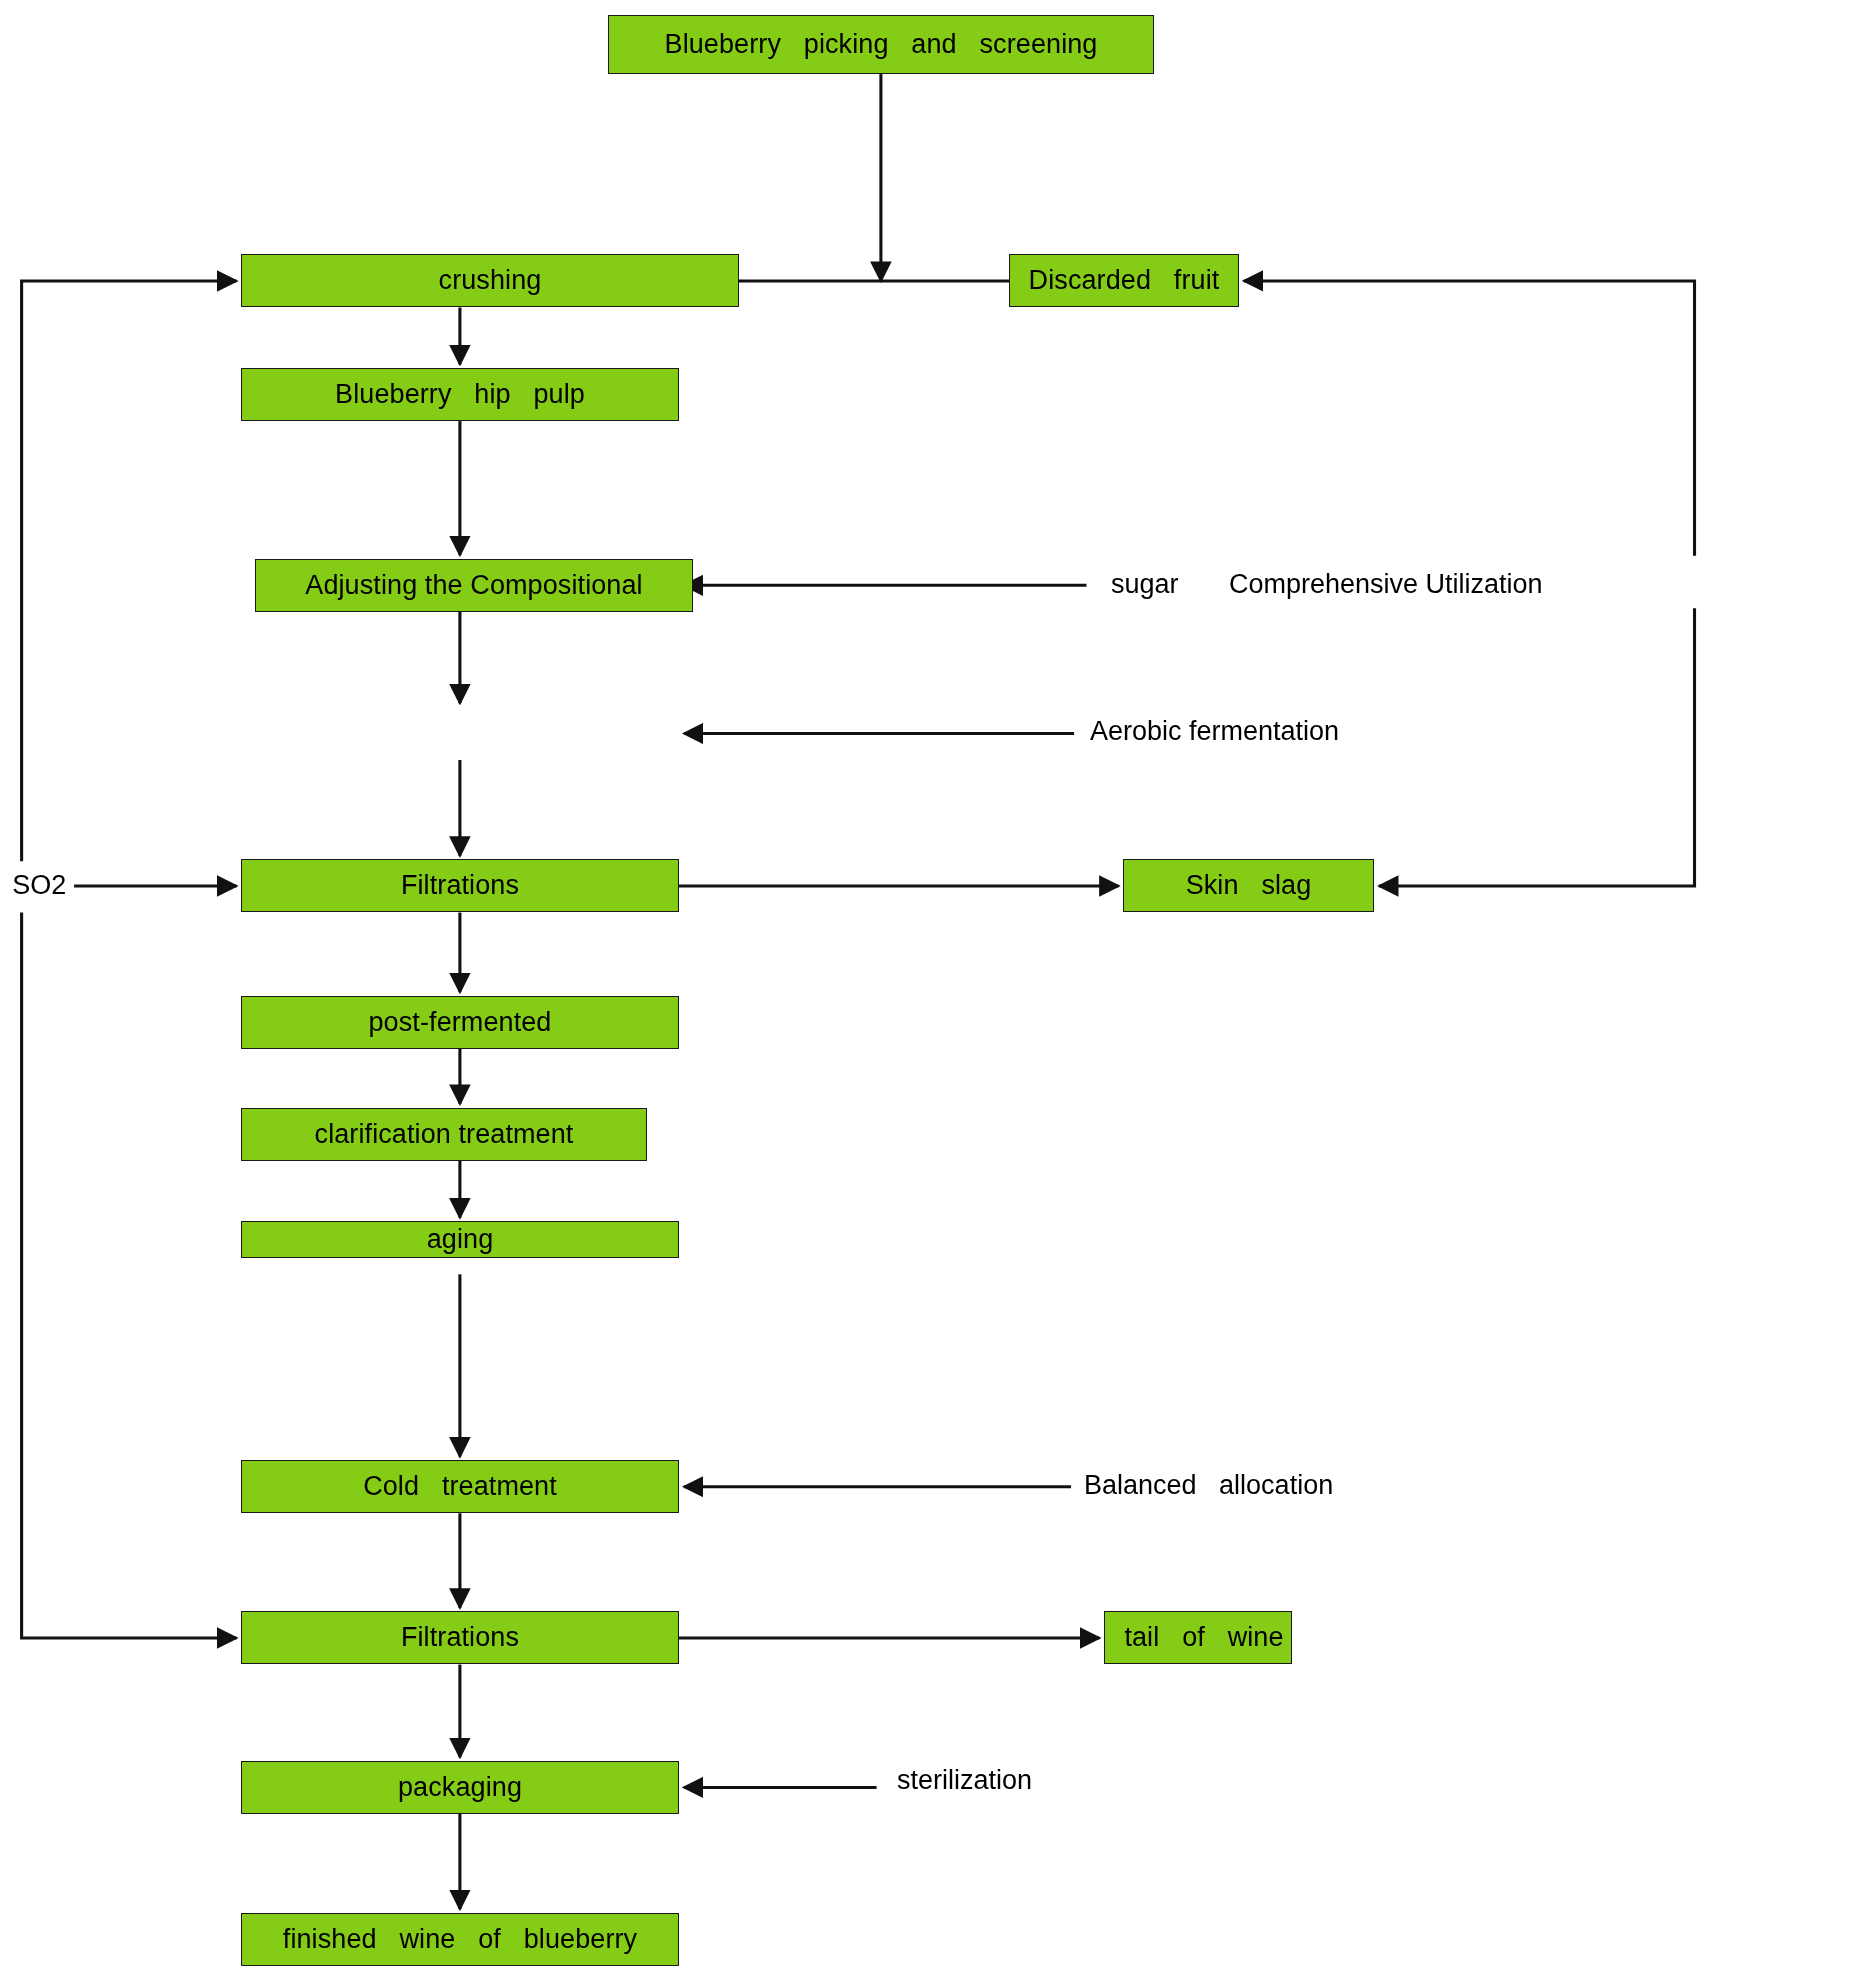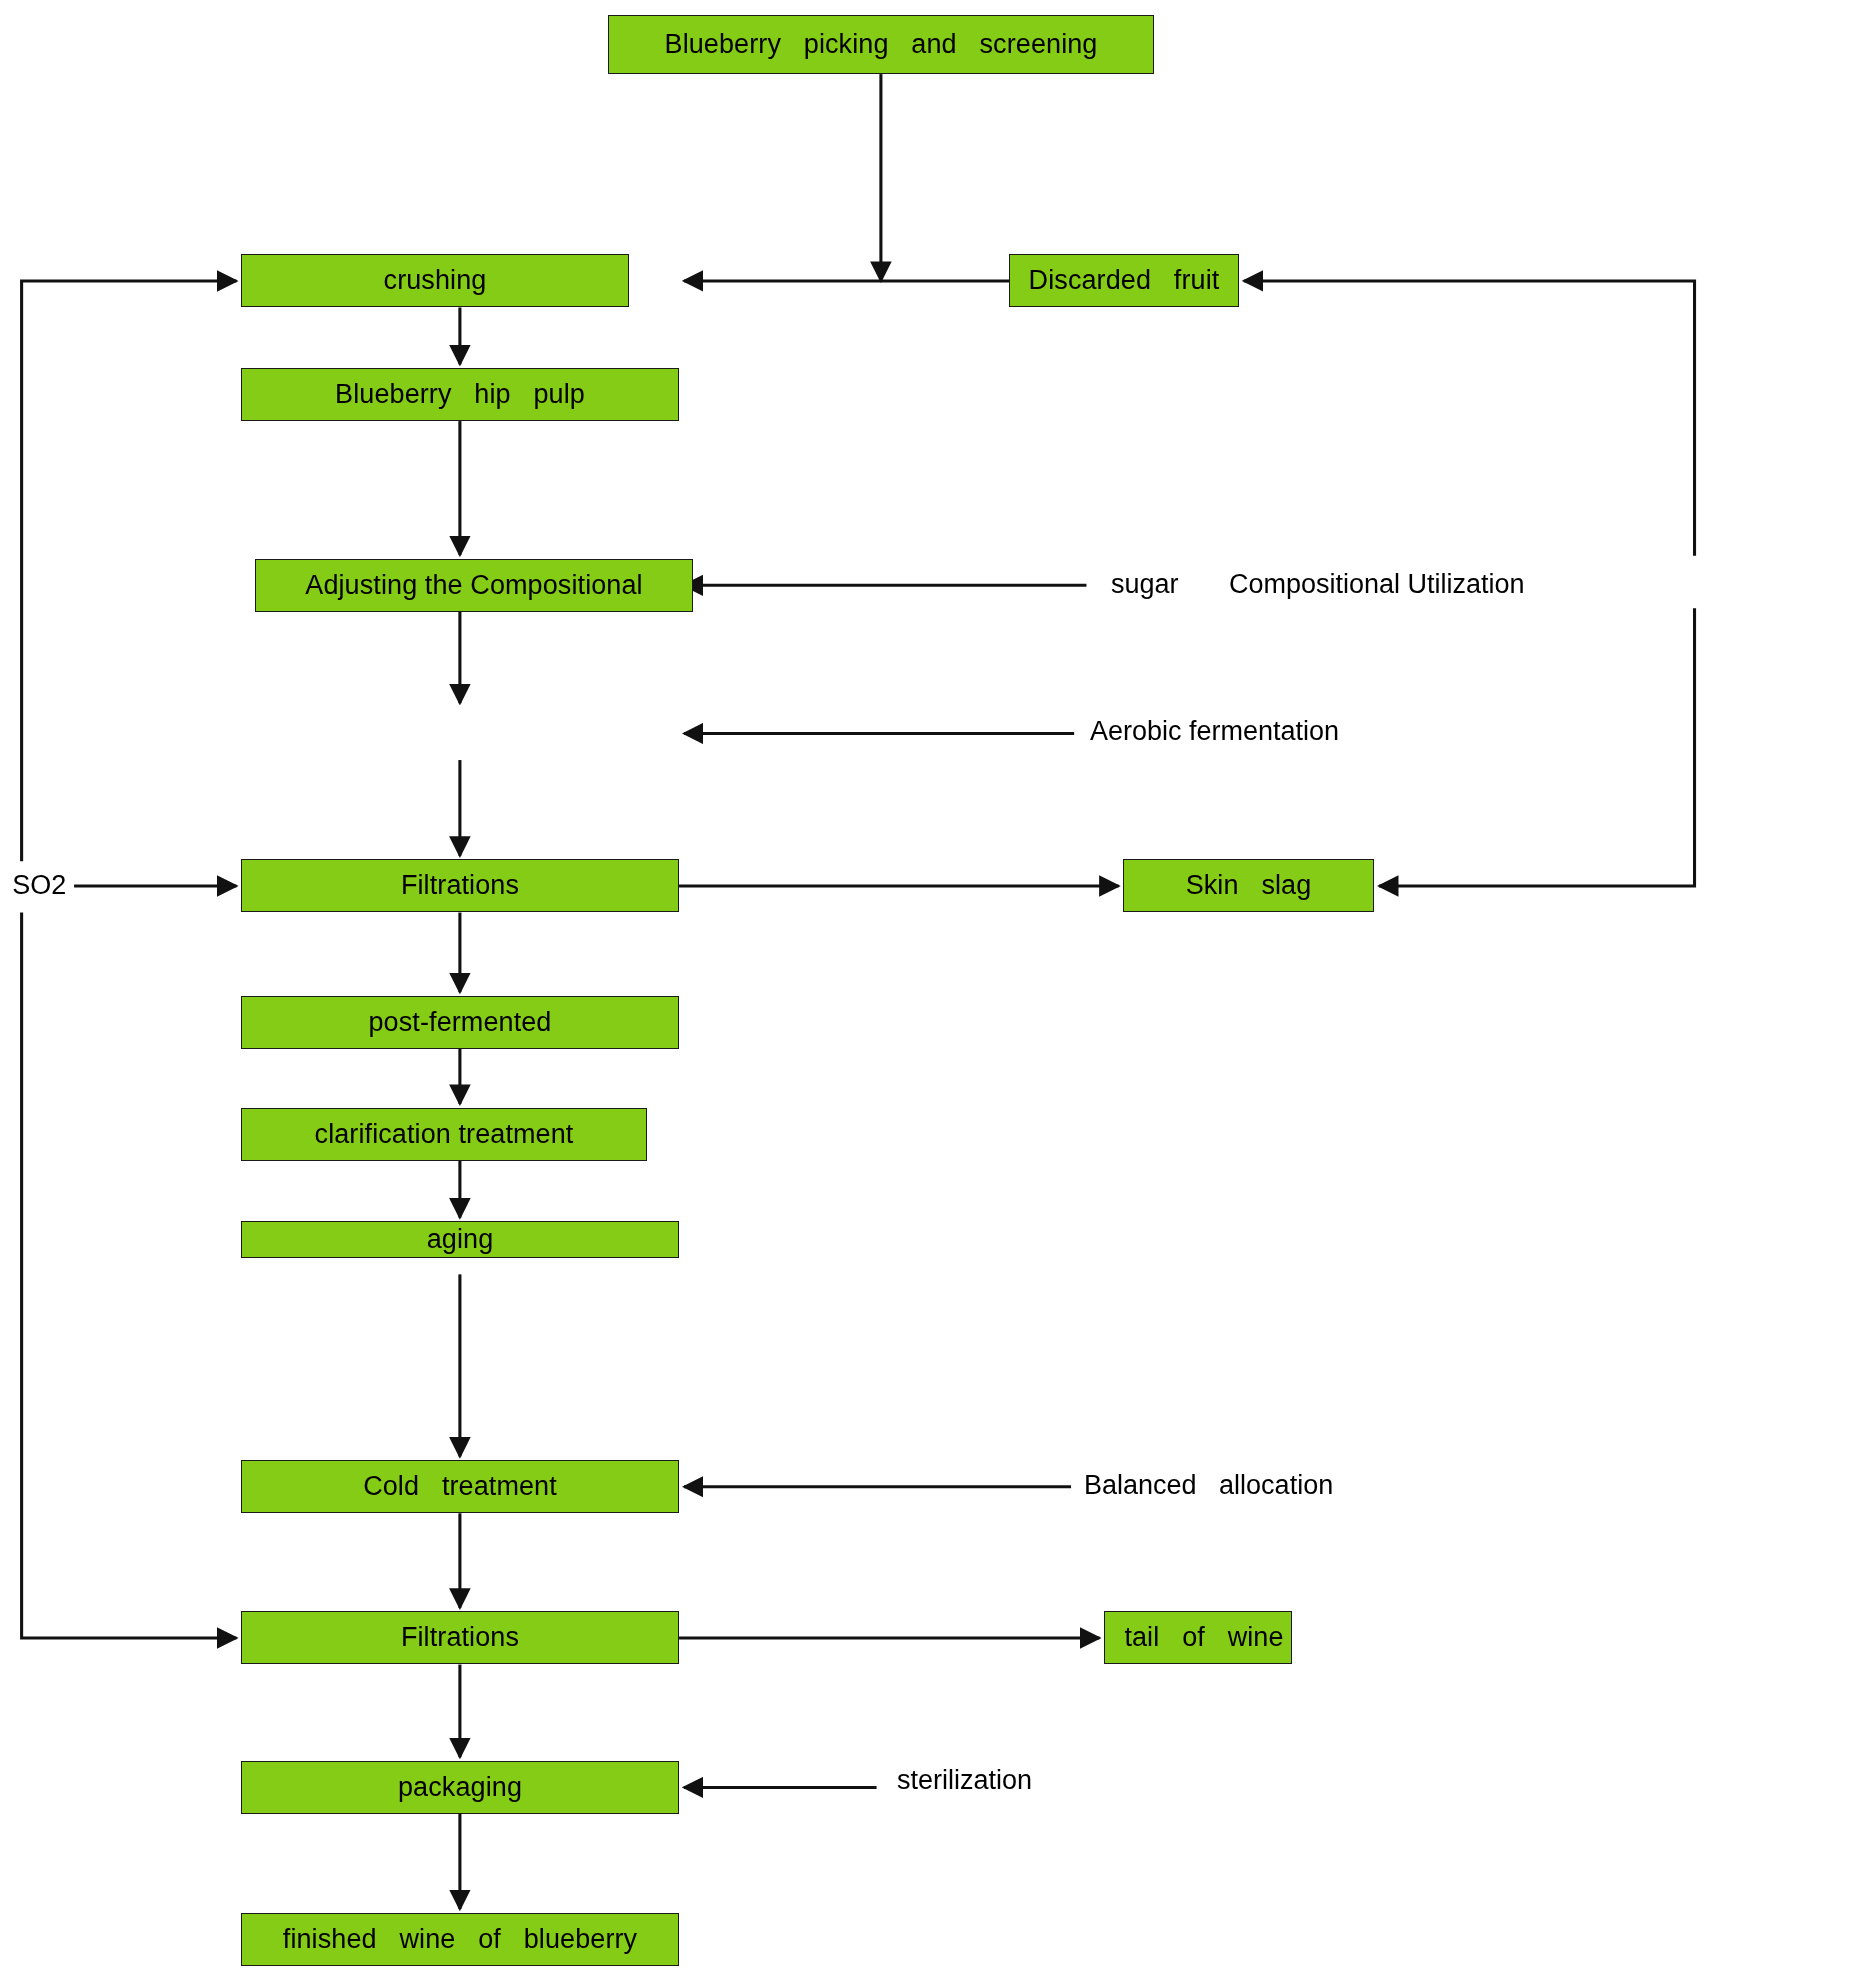--- a/index.html
+++ b/index.html
@@ -103,21 +103,21 @@
       <path d="M 2745 900 L 2745 455 L 2015 455"></path>
 
       <path d="M 2745 985 L 2745 1435 L 2234 1435"></path>
     </g>
   </svg>
 
   <div class="node" style="left:608px; top:15.4px; width:546px; height:59px;">
     <span>Blueberry   picking   and   screening</span>
   </div>
 
-  <div class="node" style="left:241px; top:254px; width:388px; height:53px;">
+  <div class="node" style="left:241px; top:254px; width:498px; height:53px;">
     <span>crushing</span>
   </div>
 
   <div class="node" style="left:1009px; top:254px; width:230px; height:53px;">
     <span>Discarded   fruit</span>
   </div>
 
   <div class="node" style="left:241px; top:368px; width:438px; height:53px;">
     <span>Blueberry   hip   pulp</span>
   </div>
@@ -164,21 +164,21 @@
   </div>
 
   <div class="node" style="left:241px; top:1913px; width:438px; height:53px;">
     <span>finished   wine   of   blueberry</span>
   </div>
 
   <div class="sidelabel left" style="left:12.3px; top:872px;">SO2</div>
 
   <div class="sidelabel left" style="left:1111px; top:571px;">sugar</div>
 
-  <div class="sidelabel left" style="left:1229px; top:571px;">Compositional Utilization</div>
+  <div class="sidelabel left" style="left:1229px; top:571px;">Comprehensive Utilization</div>
 
   <div class="sidelabel left" style="left:1090px; top:718px;">Aerobic fermentation</div>
 
   <div class="sidelabel left" style="left:1084px; top:1472px;">Balanced   allocation</div>
 
   <div class="sidelabel left" style="left:897px; top:1767px;">sterilization</div>
 
 </div>
 
 

